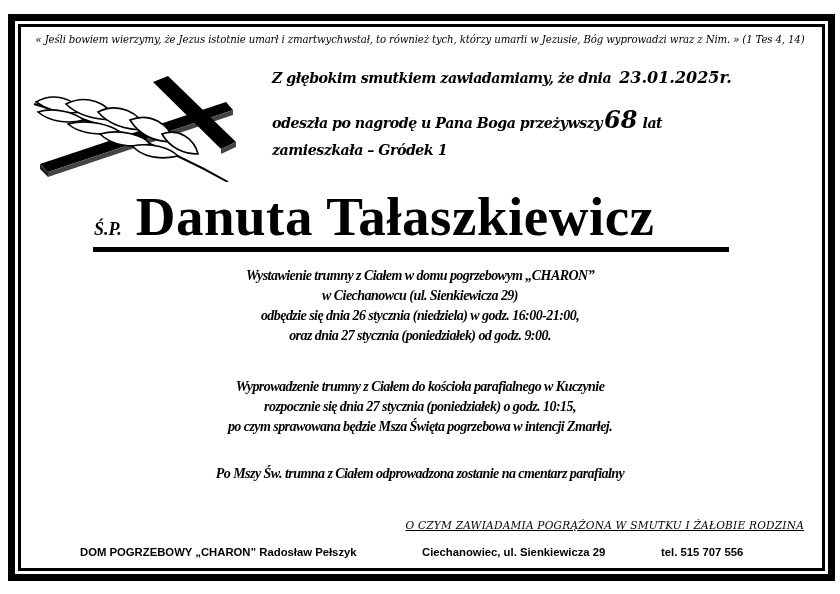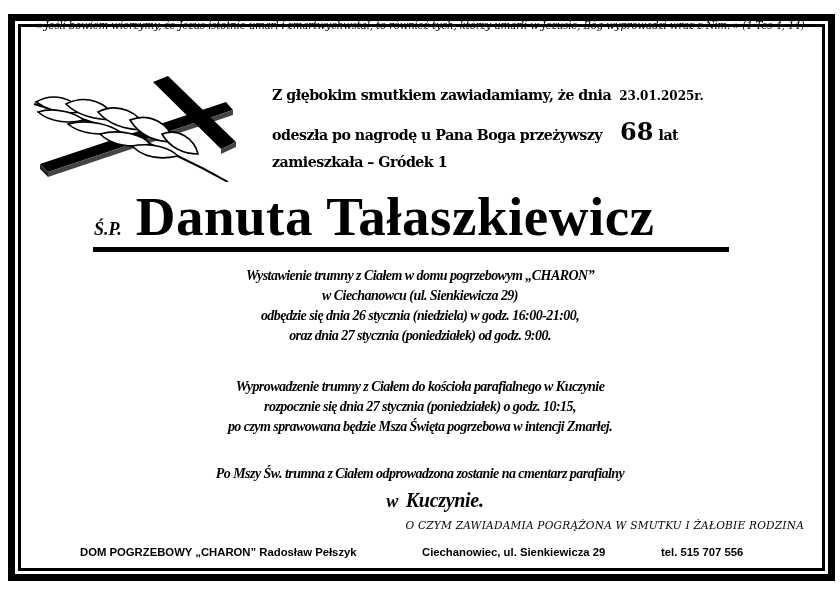--- a/index.html
+++ b/index.html
@@ -9,38 +9,38 @@
   .frame-outer {
     position: absolute; left: 8px; top: 14px; width: 827px; height: 567px;
     border: 7px solid #000;
   }
   .frame-inner {
     position: absolute; left: 18px; top: 24px; width: 807px; height: 547px;
     border: 3px solid #000;
   }
 
   .verse {
-    position: absolute; left: 20px; top: 20px; width: 800px;
+    position: absolute; left: 20px; top: 34px; width: 800px;
     text-align: center;
     font-family: "DejaVu Serif", serif; font-style: italic;
     font-size: 10.2px; letter-spacing: -0.15px; white-space: nowrap;
   }
 
   .emblem {
     position: absolute; left: 28px; top: 72px; width: 240px; height: 110px;
   }
 
   .intro {
-    position: absolute; left: 272px; top: 80px; width: 540px;
-    font-family: "DejaVu Serif", serif; font-weight: bold;
+    position: absolute; left: 272px; top: 68px; width: 540px;
+    font-family: "DejaVu Serif", serif; font-style: italic; font-weight: bold;
     font-size: 14.2px; letter-spacing: -0.5px;
   }
   .intro .line { height: 37px; display: flex; align-items: baseline; white-space: nowrap; }
-  .intro .big { font-size: 12px; margin-left: 8px; letter-spacing: 0; margin-top: 9px; }
-  .intro .big68 { font-size: 24px; margin-left: 18px; margin-right: 5px; letter-spacing: 0; }
+  .intro .big { font-size: 16px; margin-left: 8px; letter-spacing: 0; }
+  .intro .big68 { font-size: 24px; margin-left: 2px; margin-right: 5px; letter-spacing: 0; }
 
   .name-block {
     position: absolute; left: 94px; top: 188px; width: 636px; height: 62px;
     display: flex; align-items: baseline; white-space: nowrap;
   }
   .sp {
     font-family: "Liberation Serif", serif; font-style: italic; font-weight: bold;
     font-size: 18px; margin-right: 14px;
   }
   .fullname {
@@ -58,21 +58,21 @@
   }
   .p1 { top: 266px; }
   .p2 { top: 377px; }
   .p3 { top: 464px; }
   .p3 .place-line { font-size: 20px; line-height: 32px; margin-left: 30px; letter-spacing: -0.3px; }
   .p3 .place-line .w { font-size: 18px; margin-right: 3px; }
 
   .family {
     position: absolute; left: 338px; top: 519px; width: 466px; text-align: right;
     font-family: "DejaVu Serif", serif; font-style: italic;
-    font-size: 10.6px; letter-spacing: 0.2px; white-space: nowrap;
+    font-size: 10.6px; letter-spacing: 0.2px; text-decoration: underline; white-space: nowrap;
   }
 
   .footer {
     position: absolute; left: 80px; top: 546px; width: 700px; height: 16px;
     font-family: "Liberation Sans", sans-serif; font-weight: bold; font-size: 11.3px;
     white-space: nowrap;
   }
   .footer span { position: absolute; top: 0; }
   .f1 { left: 0; }
   .f2 { left: 342px; }
@@ -145,24 +145,20 @@
 </div>
 
 <div class="para p2">
   <div>Wyprowadzenie trumny z Ciałem do kościoła parafialnego w Kuczynie</div>
   <div>rozpocznie się dnia 27 stycznia (poniedziałek) o godz. 10:15,</div>
   <div>po czym sprawowana będzie Msza Święta pogrzebowa w intencji Zmarłej.</div>
 </div>
 
 <div class="para p3">
   <div>Po Mszy Św. trumna z Ciałem odprowadzona zostanie na cmentarz parafialny</div>
-  <div class="place-line">
-    <span class="w">w</span>
-    <span>Kuczynie.</span>
-  </div>
 </div>
 
 <div class="family">O CZYM ZAWIADAMIA POGRĄŻONA W SMUTKU I ŻAŁOBIE RODZINA</div>
 
 <div class="footer">
   <span class="f1">DOM POGRZEBOWY  „CHARON”  Radosław Pełszyk</span>
   <span class="f2">Ciechanowiec, ul. Sienkiewicza 29</span>
   <span class="f3">tel. 515 707 556</span>
 </div>
 

